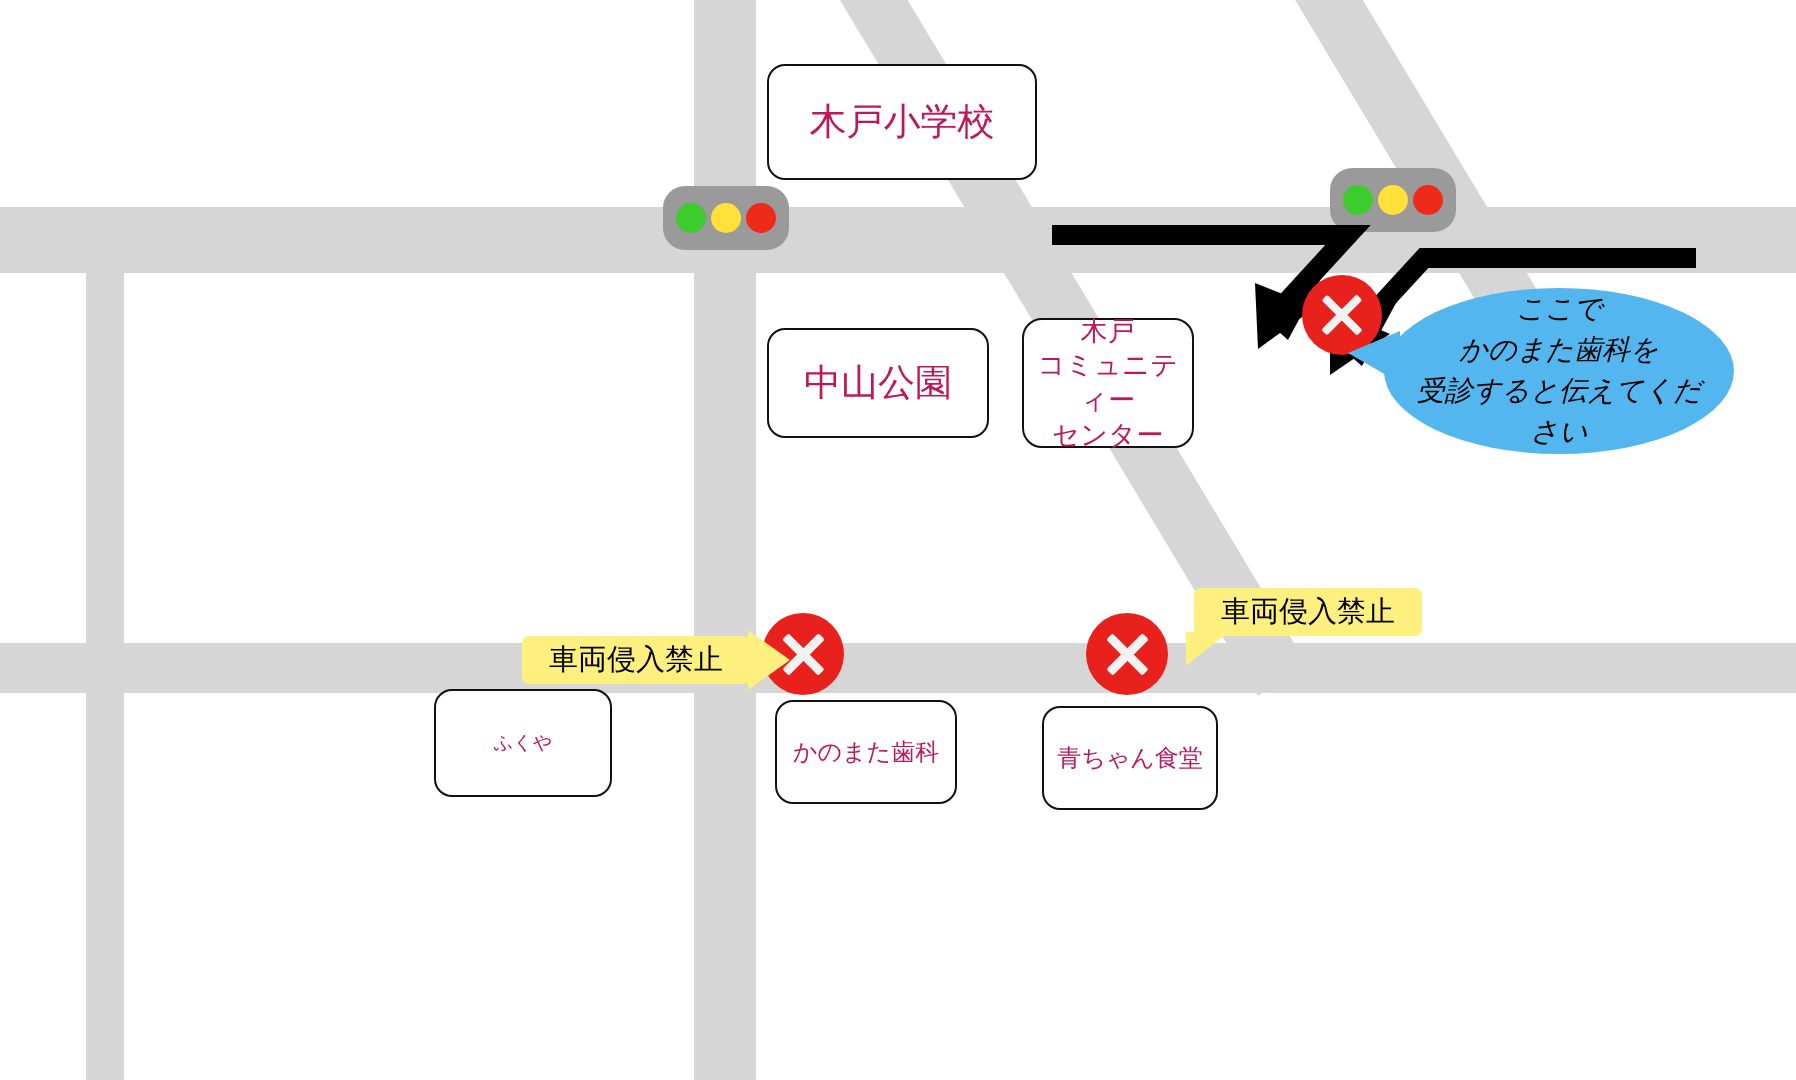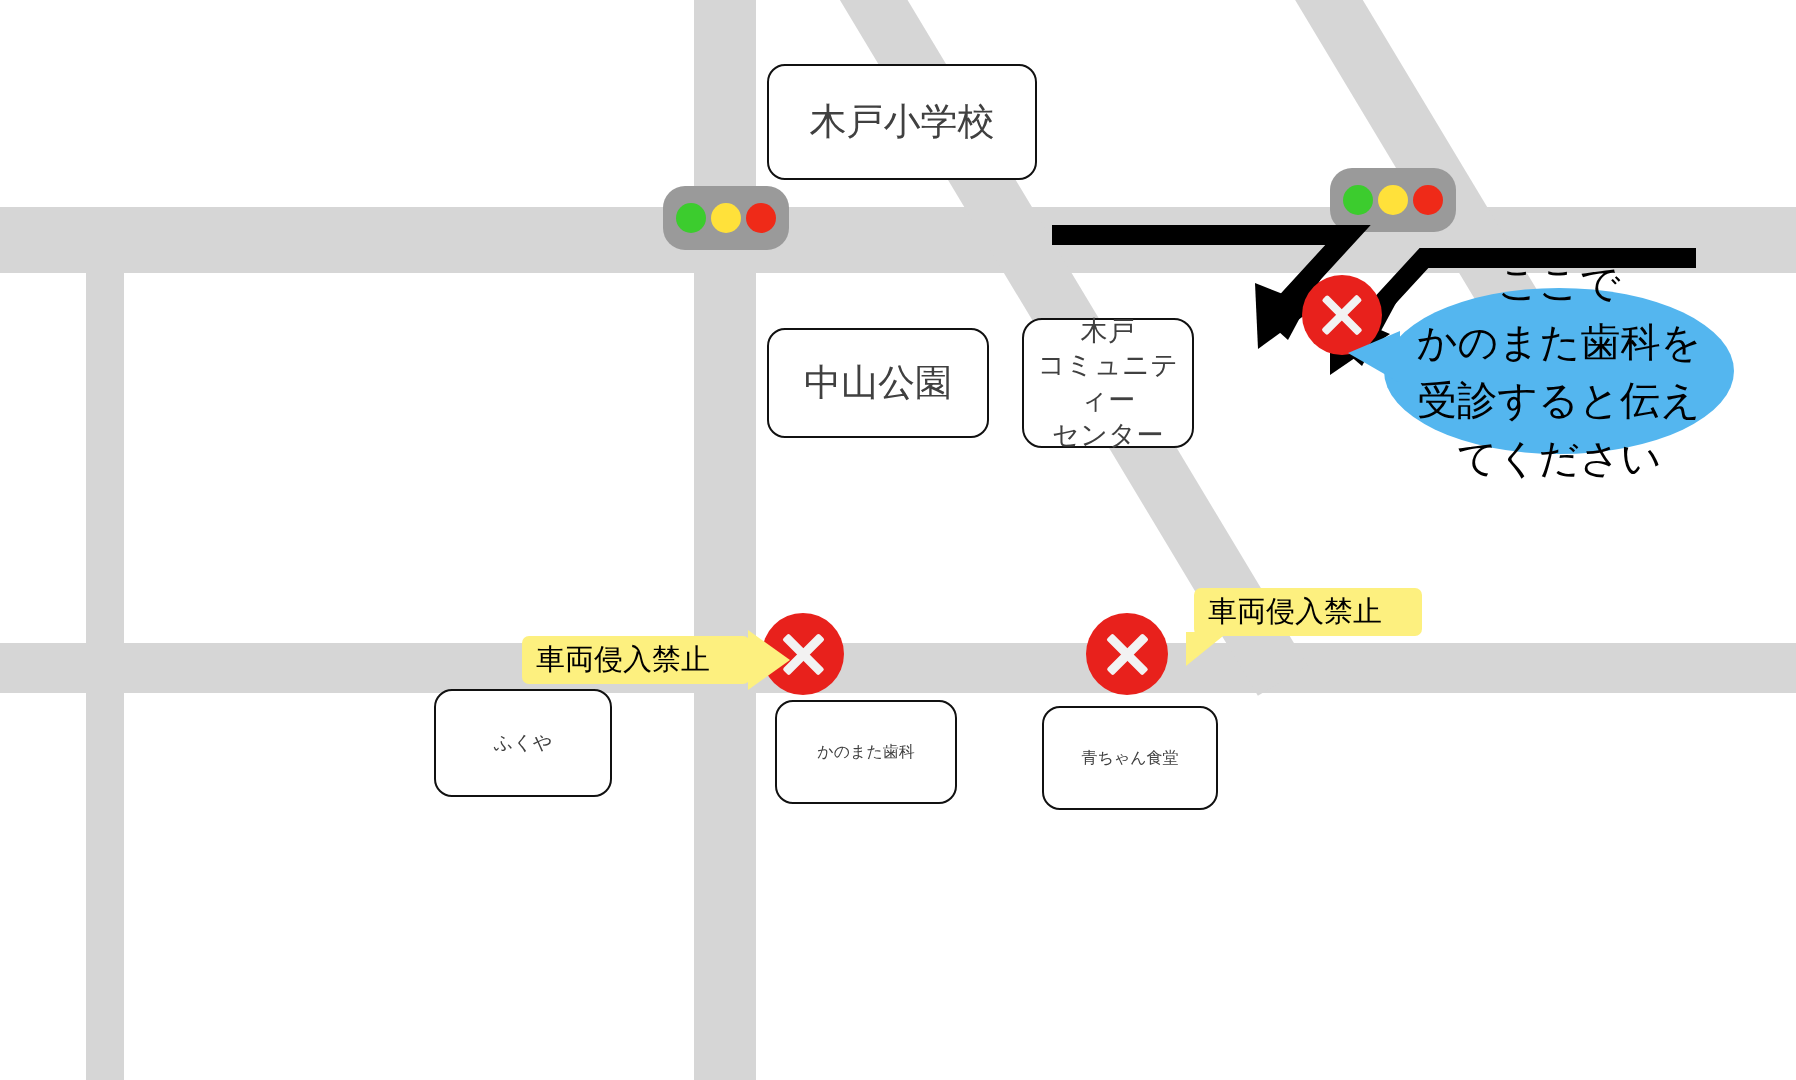--- a/index.html
+++ b/index.html
@@ -34,28 +34,28 @@
   .place-box {
     position: absolute;
     box-sizing: border-box;
     background: #ffffff;
     border: 2.5px solid #111111;
     border-radius: 18px;
     display: flex;
     align-items: center;
     justify-content: center;
     text-align: center;
-    color: #404040;
+    color: #be185d;
     line-height: 1.28;
     white-space: pre-line;
     padding: 2px 0;
   }
   .place-box.size-lg { font-size: 37px; }
   .place-box.size-md { font-size: 19px; }
-  .place-box.size-sm { font-size: 16px; }
+  .place-box.size-sm { font-size: 24px; }
   .place-box.size-xs { font-size: 27px; letter-spacing: 0.5px; }
 
   
   .signal {
     position: absolute;
     box-sizing: border-box;
     background: #9a9a9a;
     border-radius: 22px;
     display: flex;
     align-items: center;
@@ -97,20 +97,21 @@
   .no-entry .x-glyph::after  { transform: rotate(-45deg); }
 
   
   .yellow-callout {
     position: absolute;
     background: #fdf07f;
     color: #000000;
     font-size: 29px;
     display: flex;
     align-items: center;
+    justify-content: center;
     border-radius: 7px;
     padding: 0 14px;
     white-space: nowrap;
   }
   .yellow-callout .tail {
     position: absolute;
     width: 0;
     height: 0;
   }
   .yellow-callout.tail-right .tail {
@@ -133,25 +134,26 @@
   .blue-balloon {
     position: absolute;
     background: #54b6ef;
     border-radius: 50% / 50%;
     display: flex;
     flex-direction: column;
     align-items: flex-end;
     justify-content: center;
     text-align: center;
     color: #000000;
-    font-size: 40px;
+    font-size: 28px;
     line-height: 1.46;
     white-space: pre-line;
     padding: 10px 28px;
     box-sizing: border-box;
+    font-style: italic;
   }
   .blue-balloon .balloon-tail {
     position: absolute;
     left: -36px;
     top: 26%;
     width: 0;
     height: 0;
     border-top: 22px solid transparent;
     border-bottom: 30px solid transparent;
     border-right: 52px solid #54b6ef;

